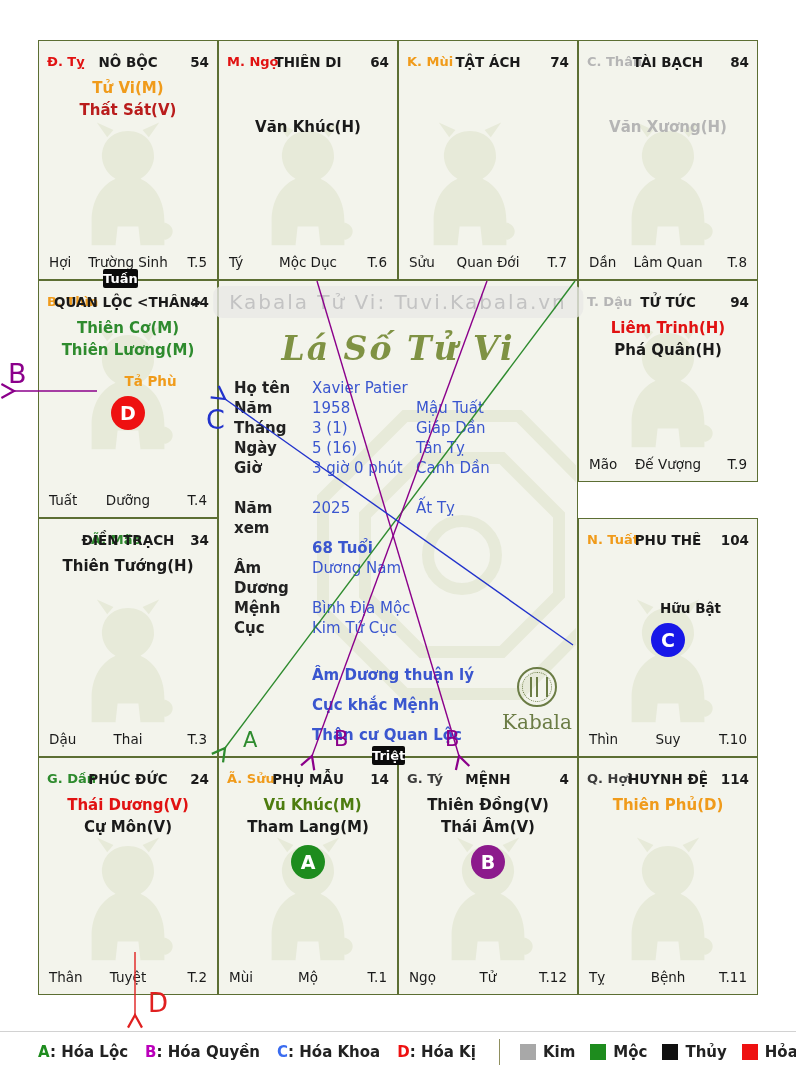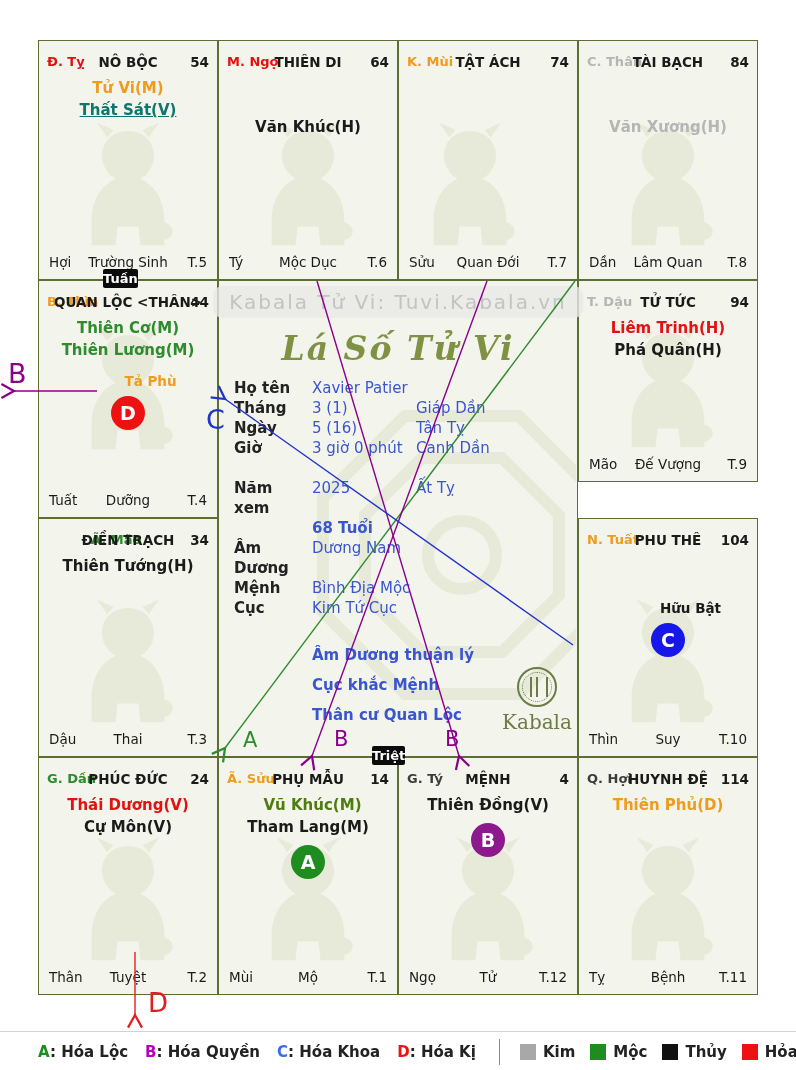--- a/index.html
+++ b/index.html
@@ -75,21 +75,21 @@
     <svg class="animal">
         <use href="#animal"></use>
       </svg>
     <div class="cell-head">
       <span class="stem" style="color: rgb(225, 18, 18);">Đ. Tỵ</span>
       <span class="pal">NÔ BỘC</span>
       <span class="num">54</span>
     </div>
     <div class="stars">
       <div style="color: rgb(240, 155, 27);">Tử Vi(M)</div>
-      <div style="color: #0f766e; text-decoration: underline;">Thất Sát(V)</div>
+      <div style="color: #b91c1c;">Thất Sát(V)</div>
     </div>
     <div class="cell-foot">
       <span class="chi">Hợi</span>
       <span class="stage">Trường Sinh</span>
       <span class="t">T.5</span>
     </div>
   </div>
 
   <div class="cell" style="left:218px;top:40px;width:180px;height:240px">
     <svg class="animal">
@@ -269,20 +269,21 @@
     <svg class="animal">
         <use href="#animal"></use>
       </svg>
     <div class="cell-head">
       <span class="stem" style="color: rgb(60, 60, 60);">G. Tý</span>
       <span class="pal">MỆNH</span>
       <span class="num">4</span>
     </div>
     <div class="stars">
       <div style="color: rgb(26, 26, 26);">Thiên Đồng(V)</div>
+      <div style="color: rgb(26, 26, 26);">Thái Âm(V)</div>
     </div>
     <div class="circle" style="background: rgb(140, 26, 140);">B</div>
     <div class="cell-foot">
       <span class="chi">Ngọ</span>
       <span class="stage">Tử</span>
       <span class="t">T.12</span>
     </div>
   </div>
 
   <div class="cell" style="left:578px;top:757px;width:180px;height:238px">
@@ -313,20 +314,25 @@
       </g>
     </svg>
     <div class="wm-pill">Kabala Tử Vi: Tuvi.Kabala.vn</div>
     <div class="sheet-title">Lá Số Tử Vi</div>
 
     <div class="info">
       <div class="irow">
         <span class="lab">Họ tên</span>
         <span class="val">Xavier Patier</span>
         <span class="val2"></span>
+      </div>
+      <div class="irow">
+        <span class="lab">Năm</span>
+        <span class="val">1958</span>
+        <span class="val2">Mậu Tuất</span>
       </div>
       <div class="irow">
         <span class="lab">Tháng</span>
         <span class="val">3  (1)</span>
         <span class="val2">Giáp Dần</span>
       </div>
       <div class="irow">
         <span class="lab">Ngày</span>
         <span class="val">5  (16)</span>
         <span class="val2">Tân Tỵ</span>

